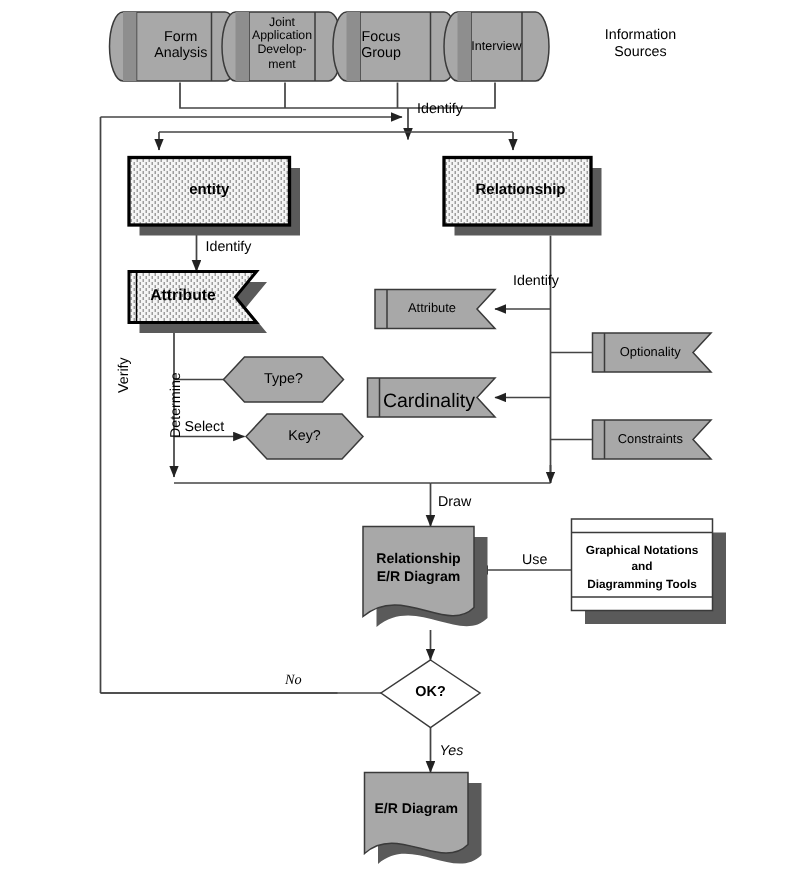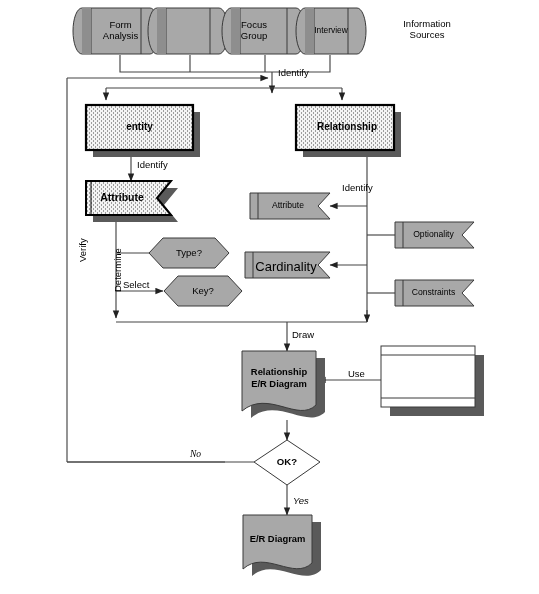--- a/index.html
+++ b/index.html
@@ -167,20 +167,26 @@
 
   <div class="lbl c" style="left:372px;top:19px;width:110px;">
     <div>Information</div>
     <div>Sources</div>
   </div>
 
   <div class="lbl c" style="left:91px;top:20px;width:59px;">
     <div>Form</div>
     <div>Analysis</div>
   </div>
+  <div class="lbl c" style="left:166px;top:10px;width:44px;font-size:8.2px;">
+    <div>Joint</div>
+    <div>Application</div>
+    <div>Develop-</div>
+    <div>ment</div>
+  </div>
   <div class="lbl c" style="left:240px;top:20px;width:28px;">
     <div>Focus</div>
     <div>Group</div>
   </div>
   <div class="lbl c" style="left:314px;top:26px;width:34px;font-size:8.4px;">
     <div>Interview</div>
   </div>
 
   <div class="lbl b c" style="left:86px;top:121px;width:107px;font-size:10px;">entity</div>
   <div class="lbl b c" style="left:296px;top:121px;width:102px;font-size:10px;">Relationship</div>
@@ -193,20 +199,25 @@
   <div class="lbl c" style="left:260px;top:201px;width:56px;font-size:8.6px;">Attribute</div>
   <div class="lbl c" style="left:255px;top:260px;width:62px;font-size:13px;">Cardinality</div>
   <div class="lbl c" style="left:405px;top:230px;width:57px;font-size:8.6px;">Optionality</div>
   <div class="lbl c" style="left:405px;top:288px;width:57px;font-size:8.6px;">Constraints</div>
 
   <div class="lbl b c" style="left:242px;top:366px;width:74px;font-size:9.4px;line-height:1.3;">
     <div>Relationship</div>
     <div>E/R Diagram</div>
   </div>
 
+  <div class="lbl b c" style="left:383px;top:361px;width:90px;font-size:7.9px;line-height:1.45;">
+    <div>Graphical Notations</div>
+    <div>and</div>
+    <div>Diagramming Tools</div>
+  </div>
 
   <div class="lbl b c" style="left:265px;top:457px;width:44px;font-size:9.6px;">OK?</div>
 
   <div class="lbl b c" style="left:243px;top:534px;width:69px;font-size:9.4px;">E/R Diagram</div>
 
   <div class="lbl" style="left:278px;top:68px;">Identify</div>
   <div class="lbl" style="left:137px;top:160px;">Identify</div>
   <div class="lbl" style="left:342px;top:183px;">Identify</div>
 
   <div class="lbl vert" style="left:78px;top:262px;transform:rotate(-90deg);">Verify</div>

